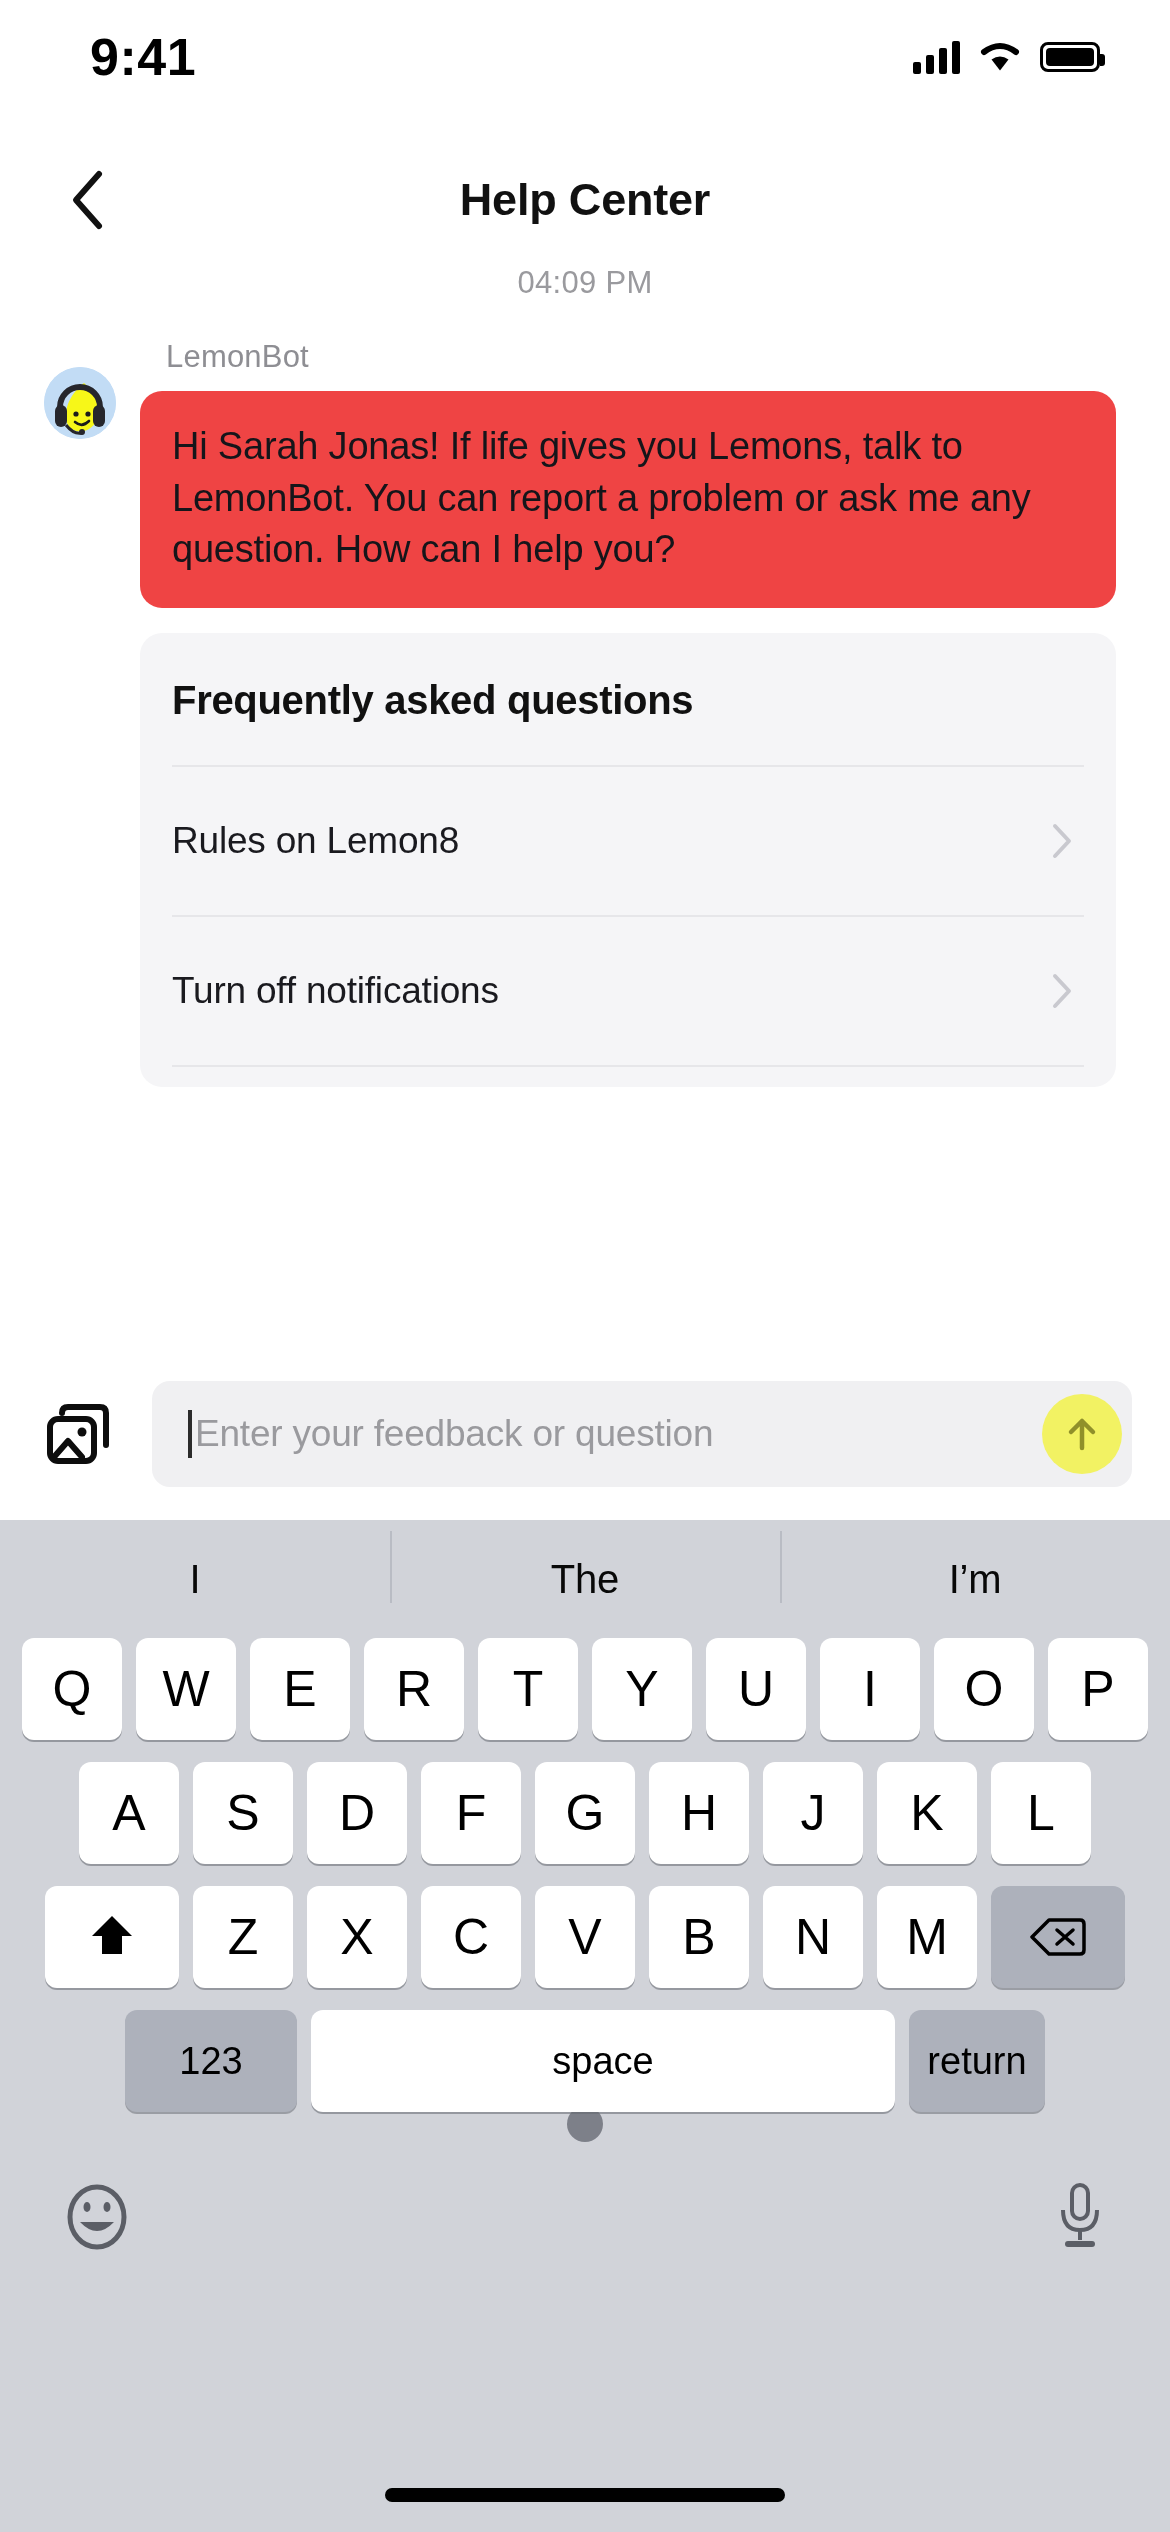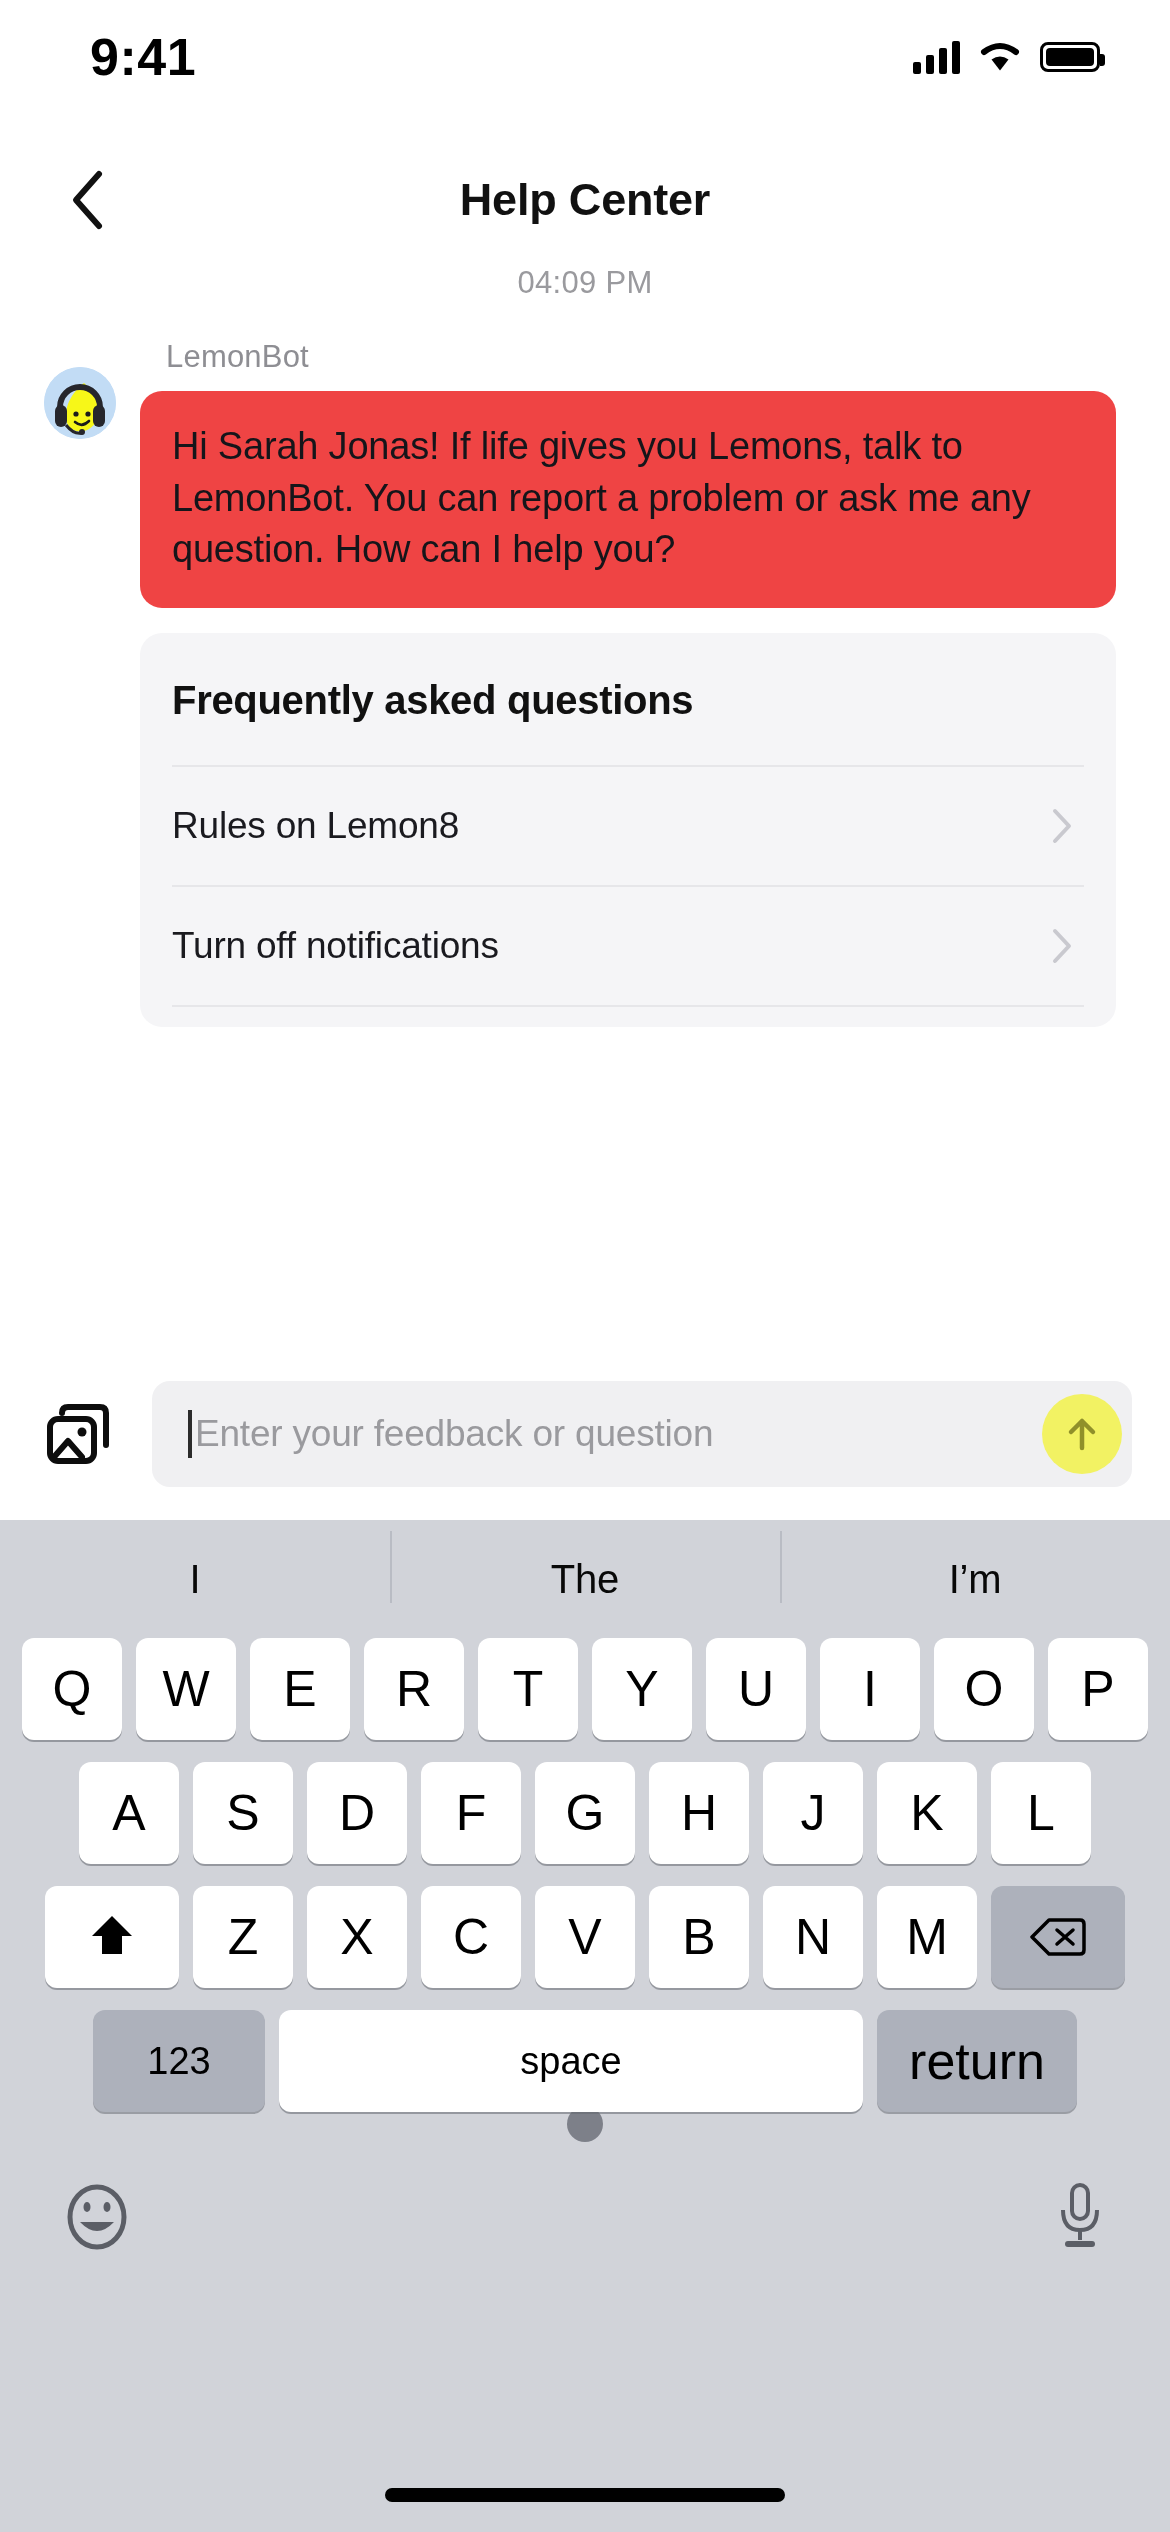--- a/index.html
+++ b/index.html
@@ -82,21 +82,21 @@
     margin-top:25px; padding:0 32px;
     overflow:hidden;
   }
   .faq-title {
     font-size:40px; font-weight:bold; color:#111;
     padding:45px 0 42px 0; letter-spacing:-0.3px;
   }
   .faq-item {
     display:flex; align-items:center; justify-content:space-between;
     border-top:2px solid #e6e6e9;
-    height:120px;
+    height:150px;
   }
   .faq-label { font-size:37px; color:#1a1a1f; letter-spacing:-0.2px; }
   .faq-chev { width:28px; height:40px; flex-shrink:0; margin-right:8px; }
 
   
   .inputbar {
     position:absolute; top:1370px; left:0; width:1170px; height:128px;
     display:flex; align-items:center; padding:0 38px 0 38px;
   }
   .photo-btn {
@@ -152,21 +152,21 @@
     box-shadow:0 2px 0 rgba(100,103,112,0.55);
     font-weight:400;
   }
   .krow.r1 .key { width:100px; }
   .krow.r2 .key { width:100px; }
   .krow.r3 .key.letter { width:100px; }
   .key.shift { width:134px; background:#ffffff; }
   .key.del   { width:134px; background:#adb1bb; box-shadow:0 2px 0 rgba(100,103,112,0.5); }
   .key.num   { width:172px; background:#adb1bb; font-size:38px; box-shadow:0 2px 0 rgba(100,103,112,0.5); }
   .key.space { width:584px; font-size:38px; }
-  .key.ret   { width:200px; background:#adb1bb; font-size:52px; box-shadow:0 2px 0 rgba(100,103,112,0.5); }
+  .key.ret   { width:136px; background:#adb1bb; font-size:38px; box-shadow:0 2px 0 rgba(100,103,112,0.5); }
   .spacedot {
     width:36px; height:36px; border-radius:50%; background:#7d8089;
     margin:-6px auto 0 auto;
   }
   .kbot {
     display:flex; align-items:center; justify-content:space-between;
     padding:40px 64px 0 64px;
   }
   .home-indicator {
     position:absolute; bottom:30px; left:50%; transform:translateX(-50%);

